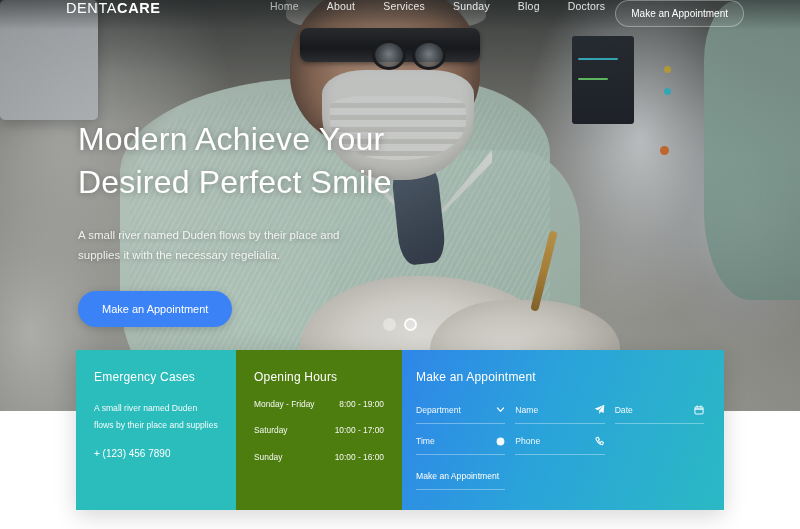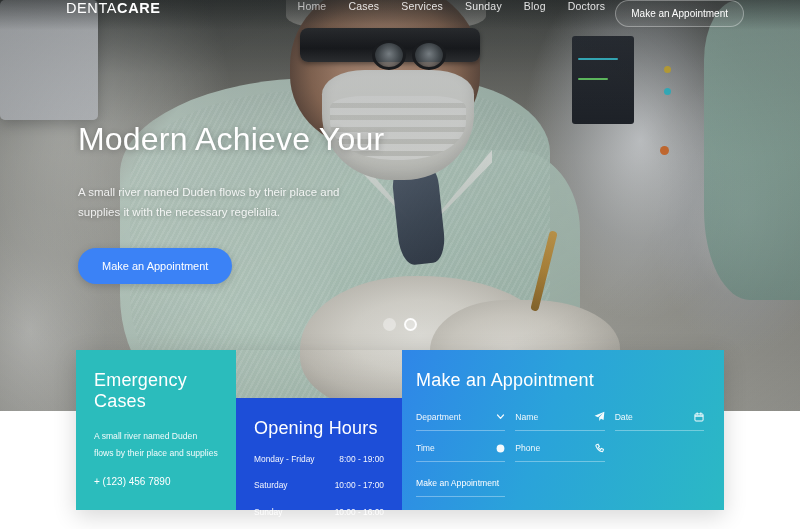--- a/index.html
+++ b/index.html
@@ -209,21 +209,21 @@
     font-size: 14.5px;
     letter-spacing: 0.6px;
     white-space: nowrap;
   }
   .brand .light { font-weight: 300; }
   .brand .bold  { font-weight: 700; }
 
   .nav-links {
     display: flex;
     align-items: center;
-    gap: 22px;
+    gap: 28px;
     margin-left: auto;
     margin-right: 10px;
   }
   .nav-link {
     color: rgba(255,255,255,0.86);
     font-size: 10.5px;
     text-decoration: none;
     white-space: nowrap;
     letter-spacing: 0.2px;
   }
@@ -306,30 +306,29 @@
   .panel {
     padding: 20px 18px 18px 18px;
     color: #ffffff;
   }
   .panel-emergency {
     width: 160px;
     background: #2bbcbc;
   }
   .panel-hours {
     width: 166px;
-    background: #1d4ed8;
-    margin-top: 48px;
+    background: #4d7c0f;
   }
   .panel-appointment {
     width: 322px;
     background: linear-gradient(110deg, #2f86e8 0%, #2aa3da 45%, #2bb9c4 100%);
     padding: 20px 20px 18px 14px;
   }
   .panel-title {
-    font-size: 18px;
+    font-size: 12px;
     font-weight: 400;
     margin-bottom: 16px;
     letter-spacing: 0.2px;
   }
   .panel-body {
     font-size: 8.6px;
     line-height: 2.0;
     color: rgba(255,255,255,0.94);
   }
   .panel-phone {
@@ -431,32 +430,33 @@
     <div class="hero-overlay"></div>
   </div>
 
   <div class="navbar">
     <div class="brand">
       <span class="light">DENTA</span><span class="bold">CARE</span>
     </div>
 
     <nav class="nav-links">
       <a class="nav-link active" href="#">Home</a>
-      <a class="nav-link" href="#">Cases</a>
+      <a class="nav-link" href="#">About</a>
       <a class="nav-link" href="#">Services</a>
       <a class="nav-link" href="#">Sunday</a>
       <a class="nav-link" href="#">Blog</a>
       <a class="nav-link" href="#">Doctors</a>
     </nav>
     <div class="nav-cta">Make an Appointment</div>
   </div>
 
   <div class="hero-text">
     <h1 class="hero-title">
       <span>Modern Achieve Your</span><br>
+      <span>Desired Perfect Smile</span>
     </h1>
     <p class="hero-sub">A small river named Duden flows by their place and supplies it with the necessary regelialia.</p>
     <button class="hero-btn">Make an Appointment</button>
   </div>
 
   <div class="slider-dots">
     <div class="dot"></div>
     <div class="dot active"></div>
   </div>
 

